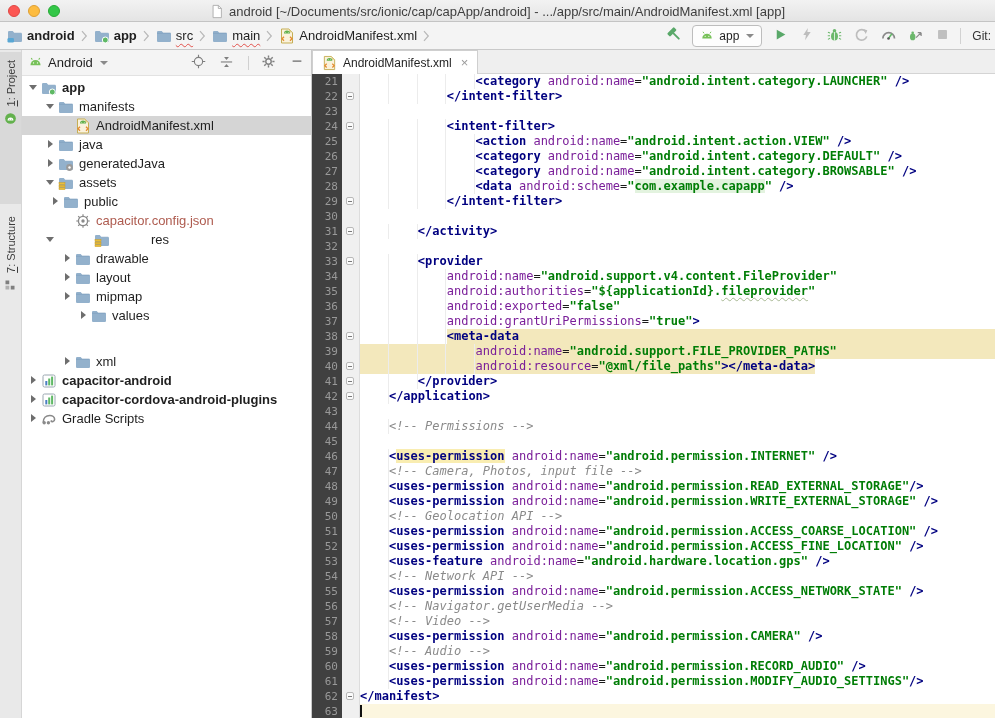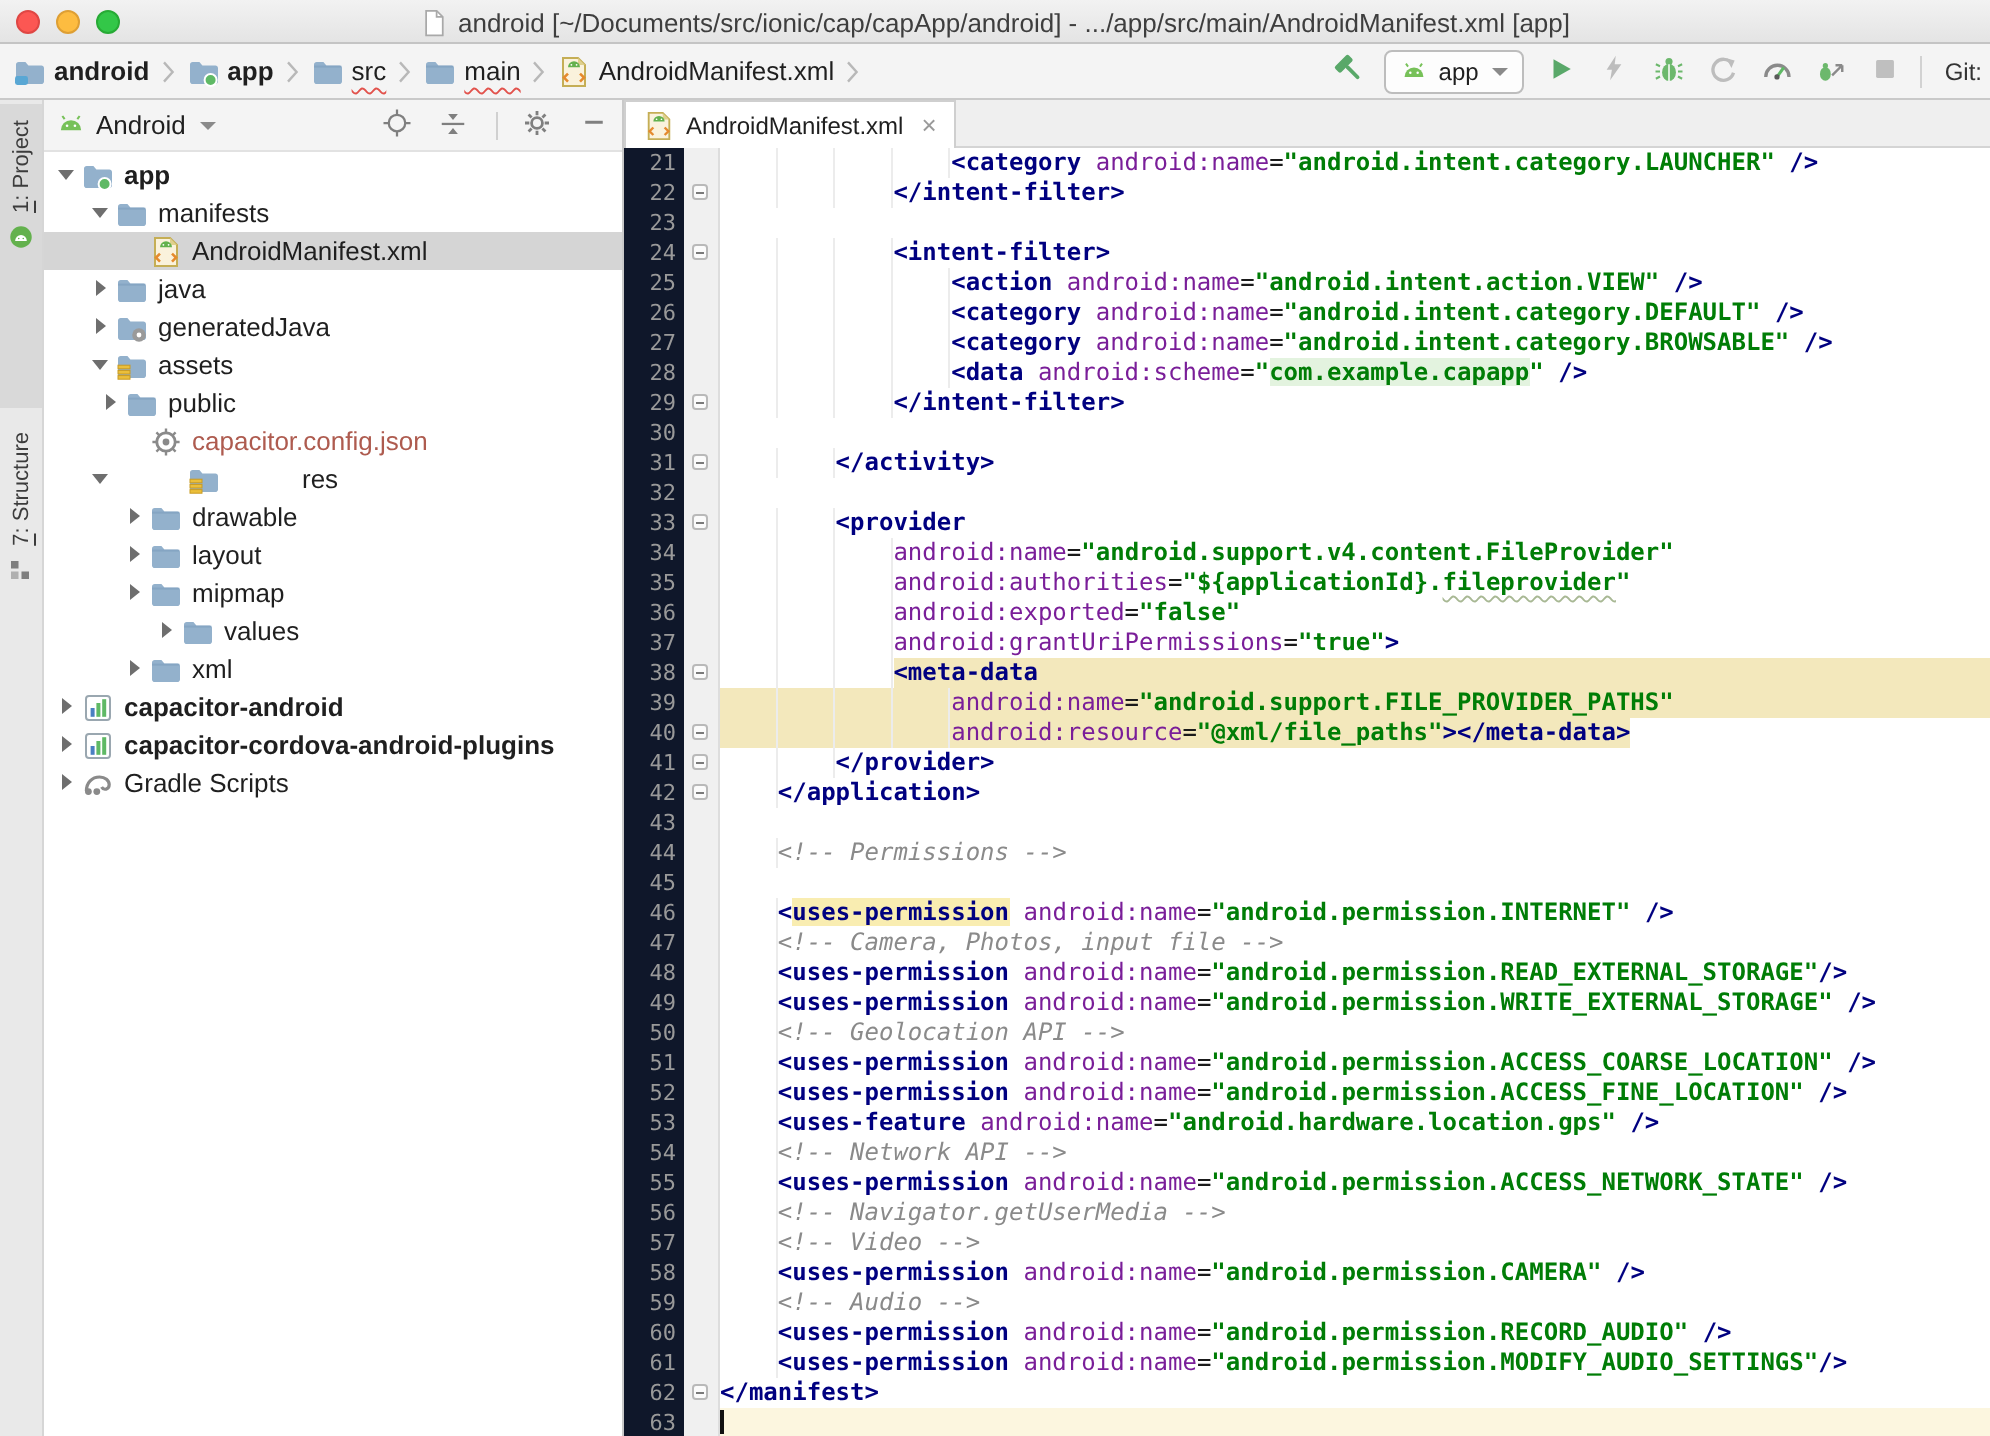--- a/index.html
+++ b/index.html
@@ -69,21 +69,21 @@
   .editor{position:absolute;left:312px;top:0;right:0;bottom:0;background:#fff;}
   .tabbar{position:absolute;top:0;left:0;right:0;height:24px;background:#efefef;
           border-bottom:1px solid #d4d4d4;box-sizing:border-box;display:flex;}
   .tab{height:24px;background:#fff;border:1px solid #cfcfcf;border-bottom:none;box-sizing:border-box;
        display:flex;align-items:center;padding:0 9px;gap:6px;font-size:12px;color:#1f1f1f;}
   .tab .ficon{width:15px;height:15px;display:inline-flex;}
   .tab-close{color:#9a9a9a;font-size:13px;line-height:1;margin-left:3px;}
   .code-wrap{position:absolute;top:24px;left:0;right:0;bottom:0;overflow:hidden;
              font-family:"DejaVu Sans Mono",monospace;font-size:12px;}
   .code-row{display:flex;height:15px;line-height:15px;white-space:pre;}
-  .lnum{width:26px;flex:none;text-align:right;color:var(--gutter-text,#999);background:#0f172a;
+  .lnum{width:26px;flex:none;text-align:right;color:var(--gutter-text,#999);background:#404040;
         padding-right:4px;font-size:11px;}
   .foldc{width:18px;flex:none;background:#f0f0f0;border-right:1px solid #ddd;position:relative;box-sizing:border-box;}
   .fm{position:absolute;top:3px;left:4px;width:8px;height:8px;border:1px solid #b9b9b9;border-radius:2px;
       background:#fbfbfb;box-sizing:border-box;}
   .fm::after{content:"";position:absolute;left:1px;top:2.5px;width:4px;height:1px;background:#7a7a7a;}
   .ind{flex:none;background-image:repeating-linear-gradient(90deg,transparent 0 27.8px,#ececec 27.8px 28.8px);}
   .body{flex:none;}
   .fill{flex:1;}
   .hl-tail .body,.hl-tail .fill{background-color:var(--usage-hl,#f3e8bc);}
   .hl-full .ind,.hl-full .body,.hl-full .fill{background-color:var(--usage-hl,#f3e8bc);}
@@ -469,21 +469,21 @@
           <div class="tree-row" style="padding-left: 40px; margin-left: 16px;">
             <span class="arr closed"></span>
             <span class="ticon">
               <svg viewBox="0 0 16 16" width="16" height="16">
                 <path fill="#93B1CC" d="M1 4.2C1 3.5 1.6 3 2.3 3h3.4l1.5 1.8h6.5c.7 0 1.3.6 1.3 1.3v6.6c0 .7-.6 1.3-1.3 1.3H2.3C1.6 14 1 13.4 1 12.7z"></path>
                 <path fill="#7C9DBC" d="M1 4.8h13.7v1H1z" opacity=".6"></path>
               </svg>
             </span>
             <span class="tlabel">values</span>
           </div>
-          <div class="tree-row" style="padding-left: 40px;">
+          <div class="tree-row" style="padding-left: 40px; margin-top: 27px;">
             <span class="arr closed"></span>
             <span class="ticon">
               <svg viewBox="0 0 16 16" width="16" height="16">
                 <path fill="#93B1CC" d="M1 4.2C1 3.5 1.6 3 2.3 3h3.4l1.5 1.8h6.5c.7 0 1.3.6 1.3 1.3v6.6c0 .7-.6 1.3-1.3 1.3H2.3C1.6 14 1 13.4 1 12.7z"></path>
                 <path fill="#7C9DBC" d="M1 4.8h13.7v1H1z" opacity=".6"></path>
               </svg>
             </span>
             <span class="tlabel">xml</span>
           </div>
           <div class="tree-row" style="padding-left: 6px;">

